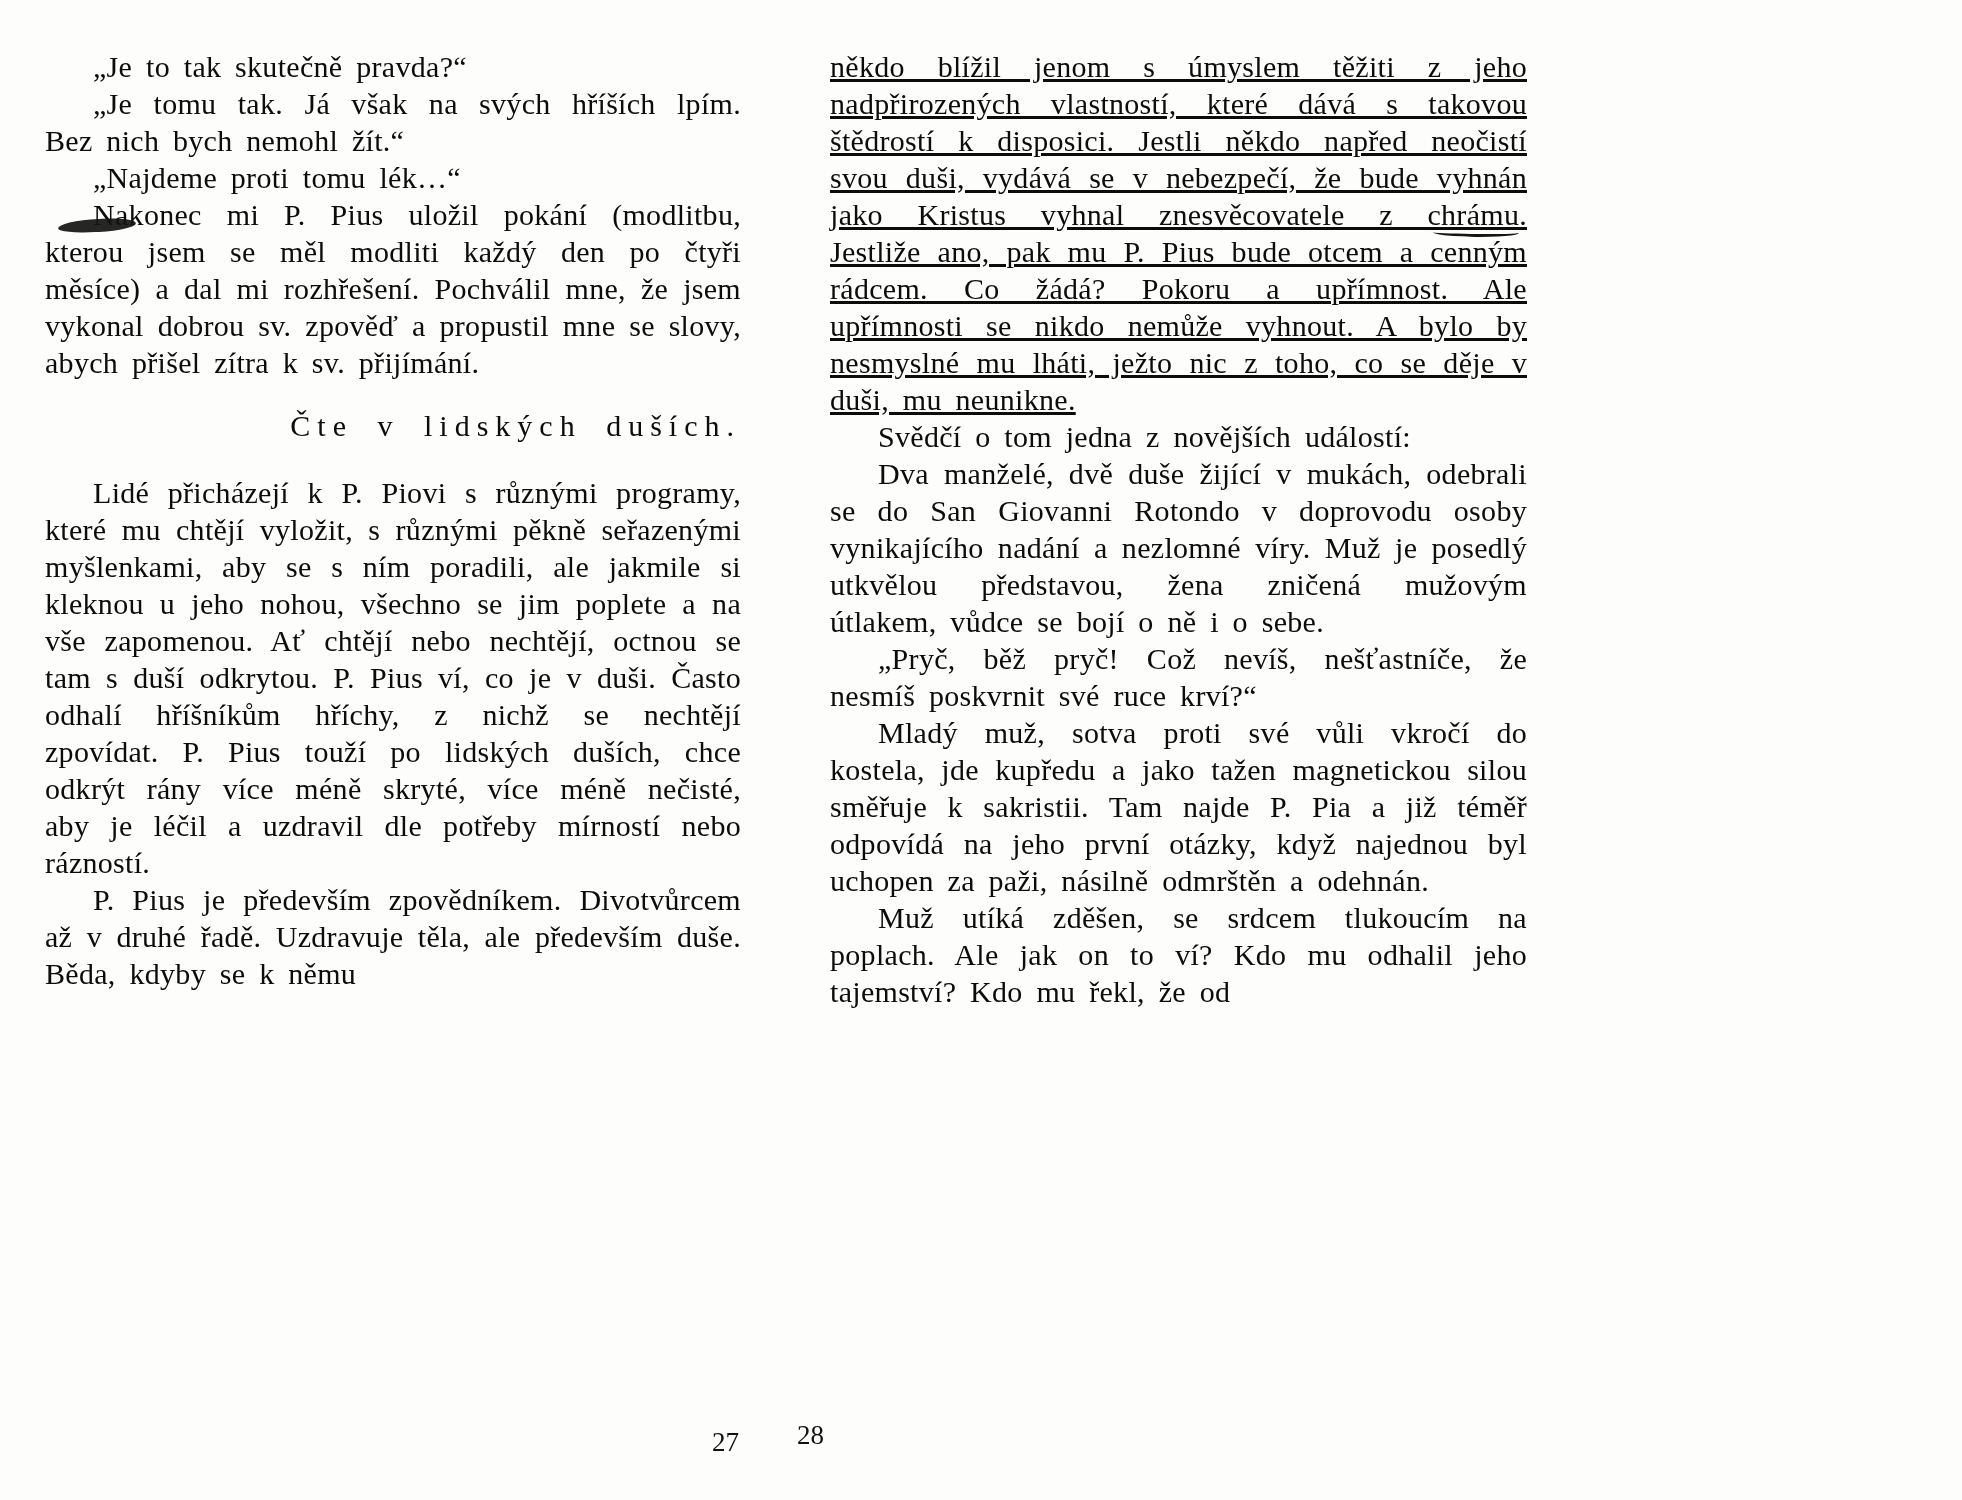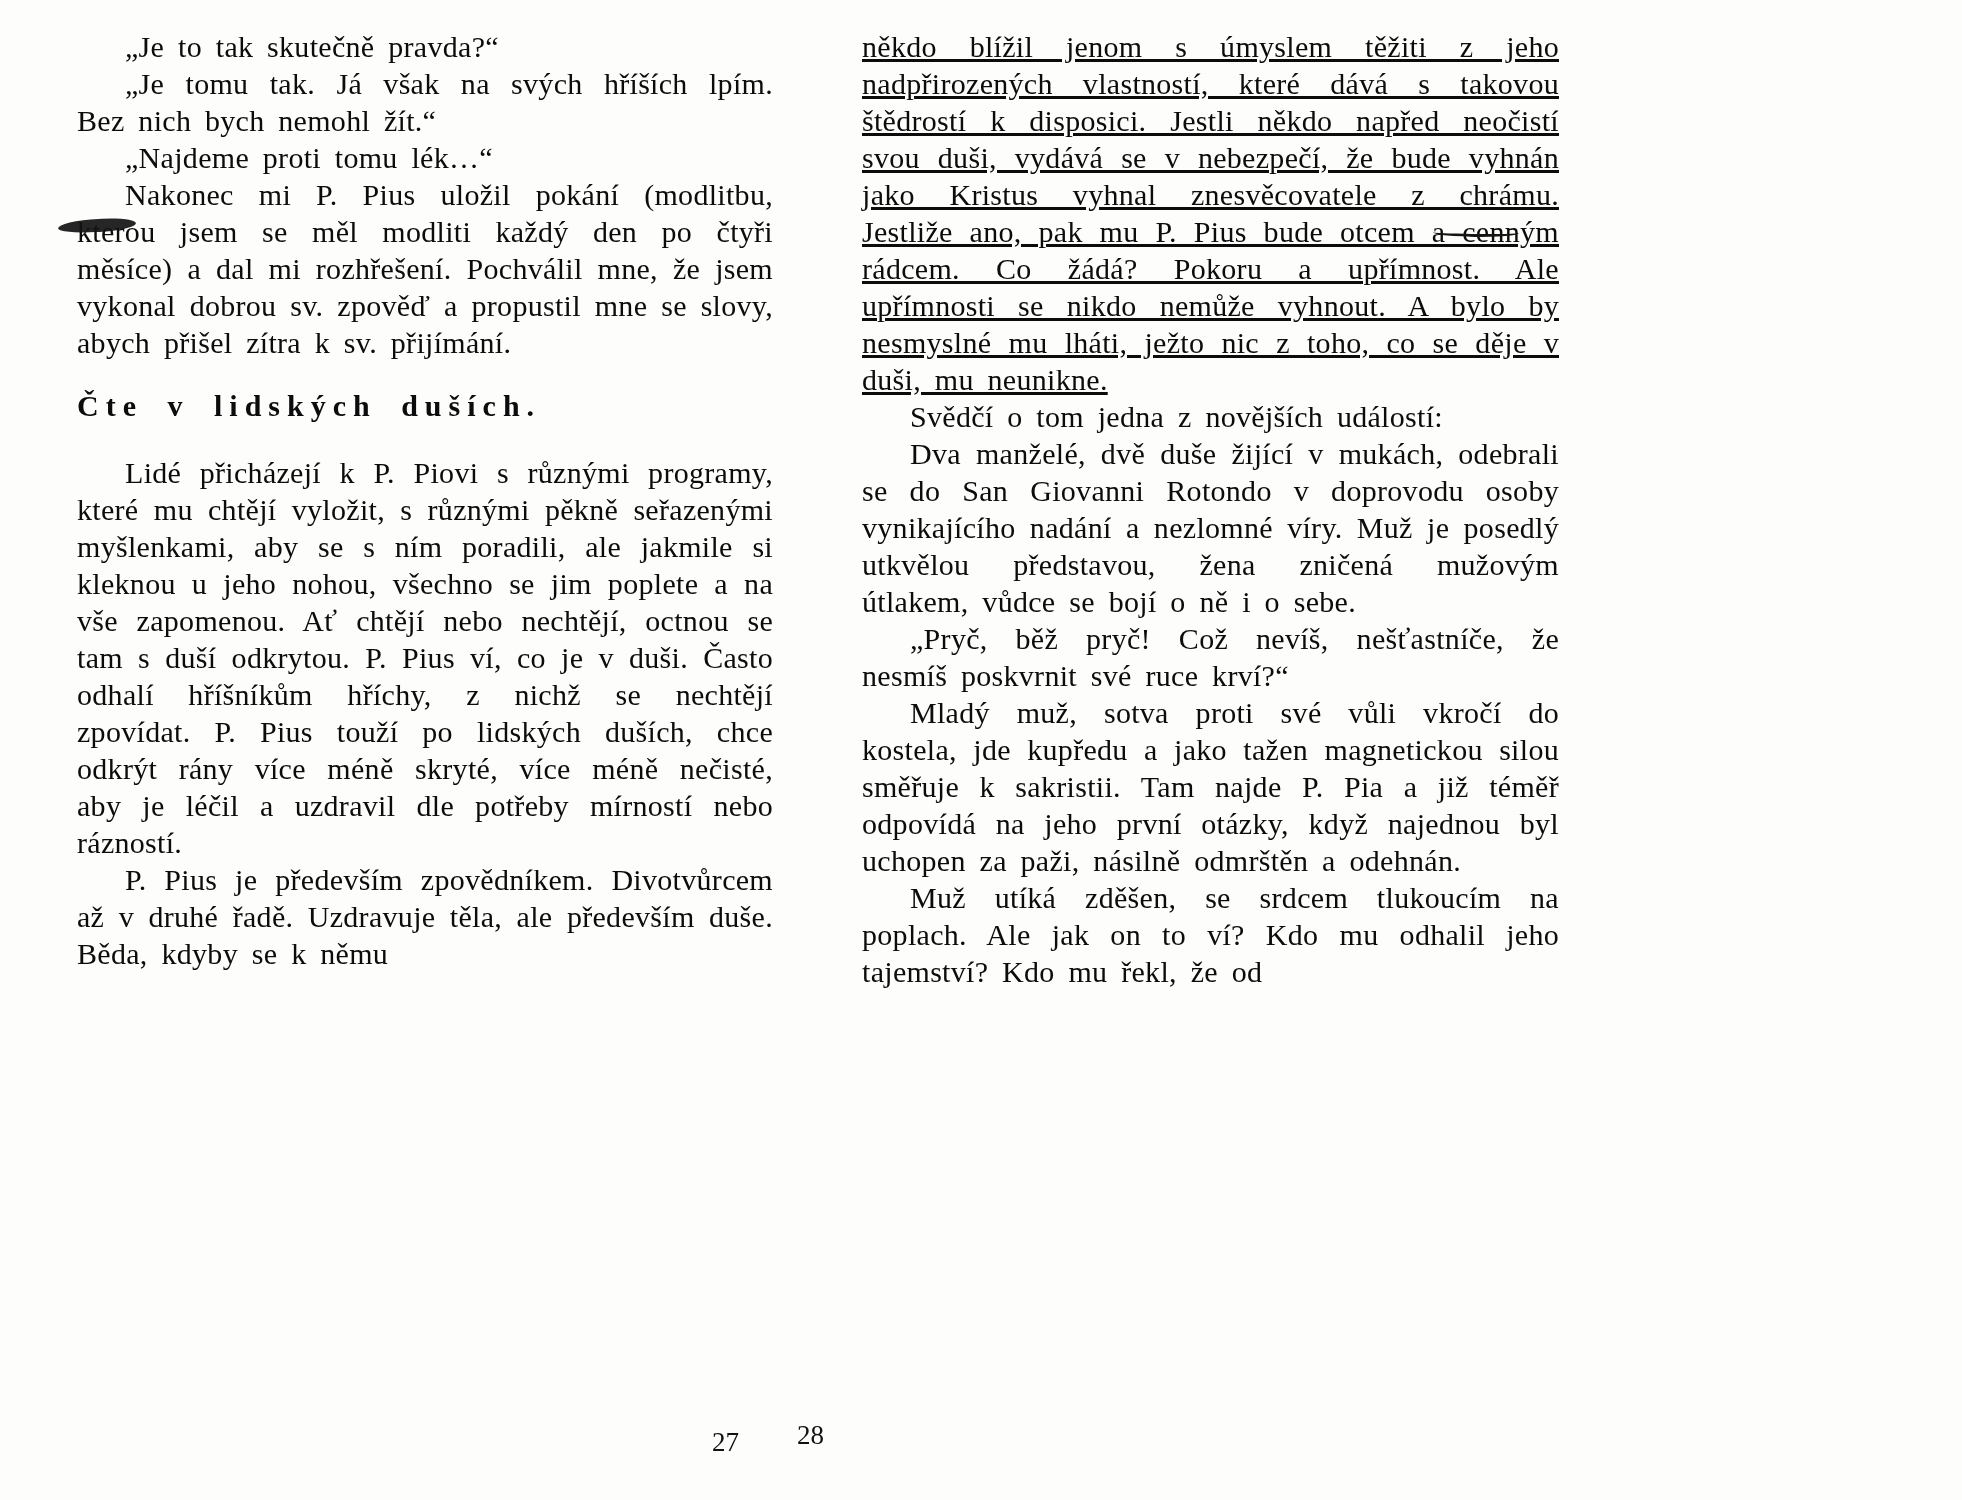--- a/index.html
+++ b/index.html
@@ -12,40 +12,39 @@
     background: #fdfdfb;
     color: #0c0c0c;
     font-family: "Liberation Serif", "DejaVu Serif", serif;
   }
   .spread {
     position: absolute;
     inset: 0;
   }
   .column {
     position: absolute;
-    top: 28px;
+    top: 48px;
     font-size: 30px;
     line-height: 37px;
     text-align: justify;
     word-spacing: 6px;
     letter-spacing: 0.3px;
-    margin-left: 32px;
   }
   .col-left  { left: 45px;  width: 696px; }
   .col-right { left: 830px; width: 697px; }
   .column p {
     margin: 0;
     text-indent: 48px;
   }
   .column p.no-indent { text-indent: 0; text-decoration: underline; }
   .heading {
     font-size: 30px;
-    font-weight: bold;
+    font-weight: normal;
     letter-spacing: 7px;
-    text-align: left;
+    text-align: right;
     text-indent: 0;
     margin: 26px 0 30px 0;
     word-spacing: 10px;
   }
   .pagenum {
     position: absolute;
     font-size: 27px;
     color: #111;
   }
   .pn-left  { left: 712px; top: 1427px; text-align: center; }

